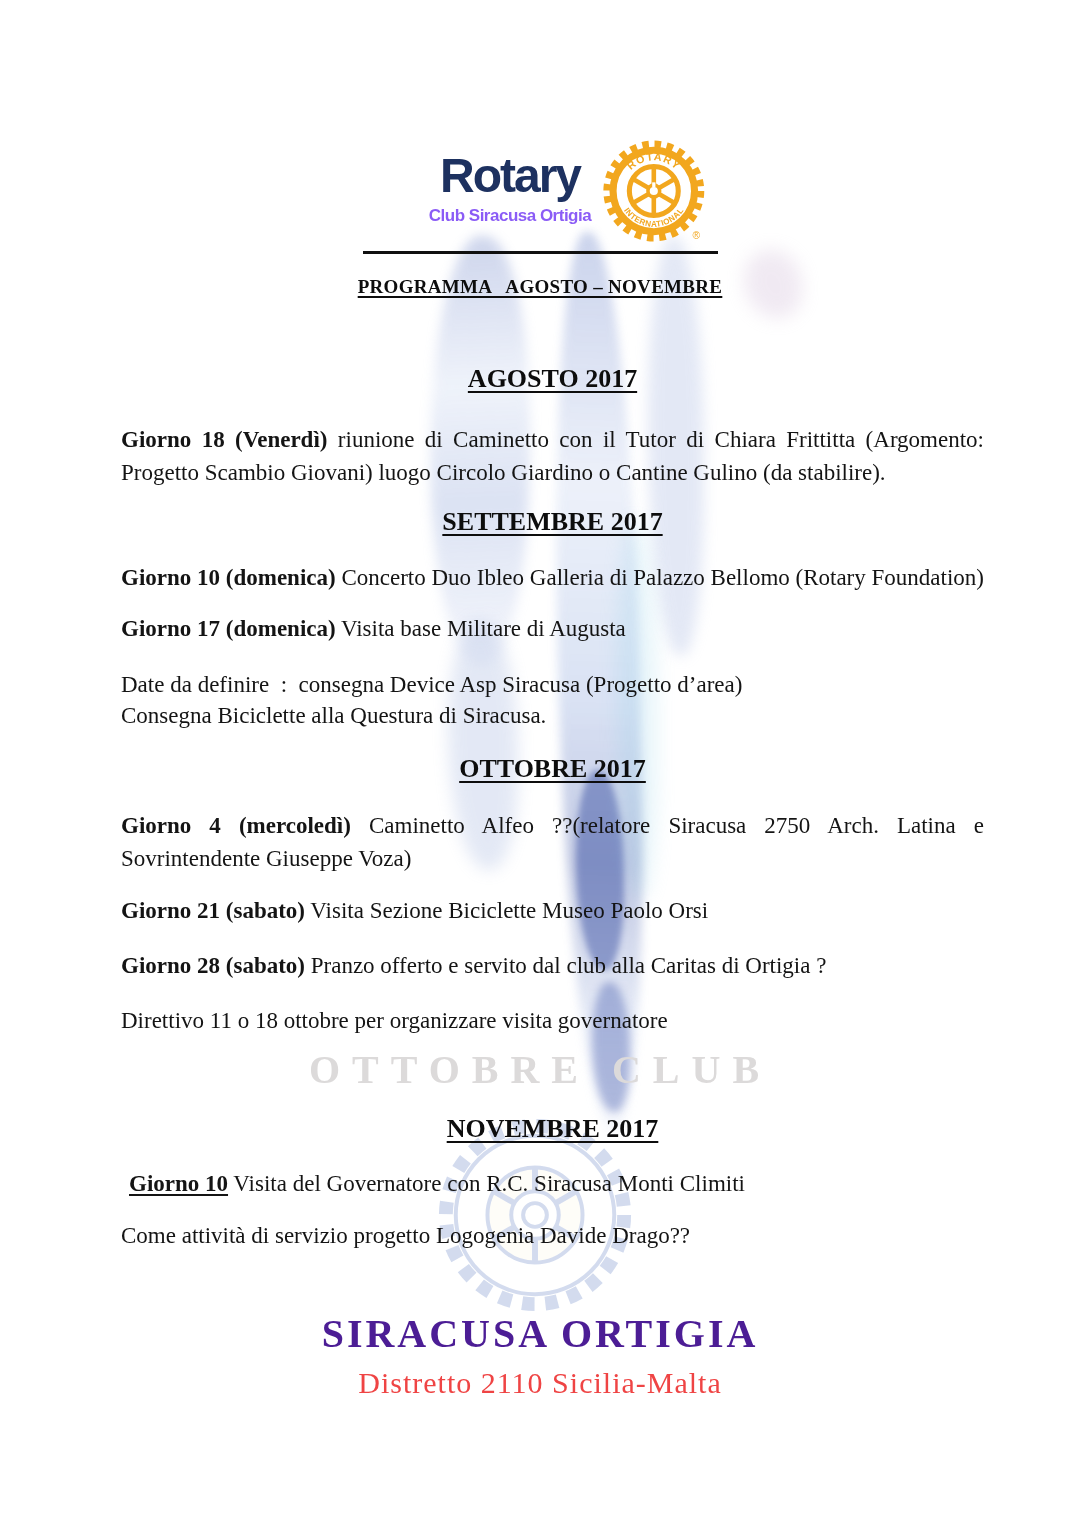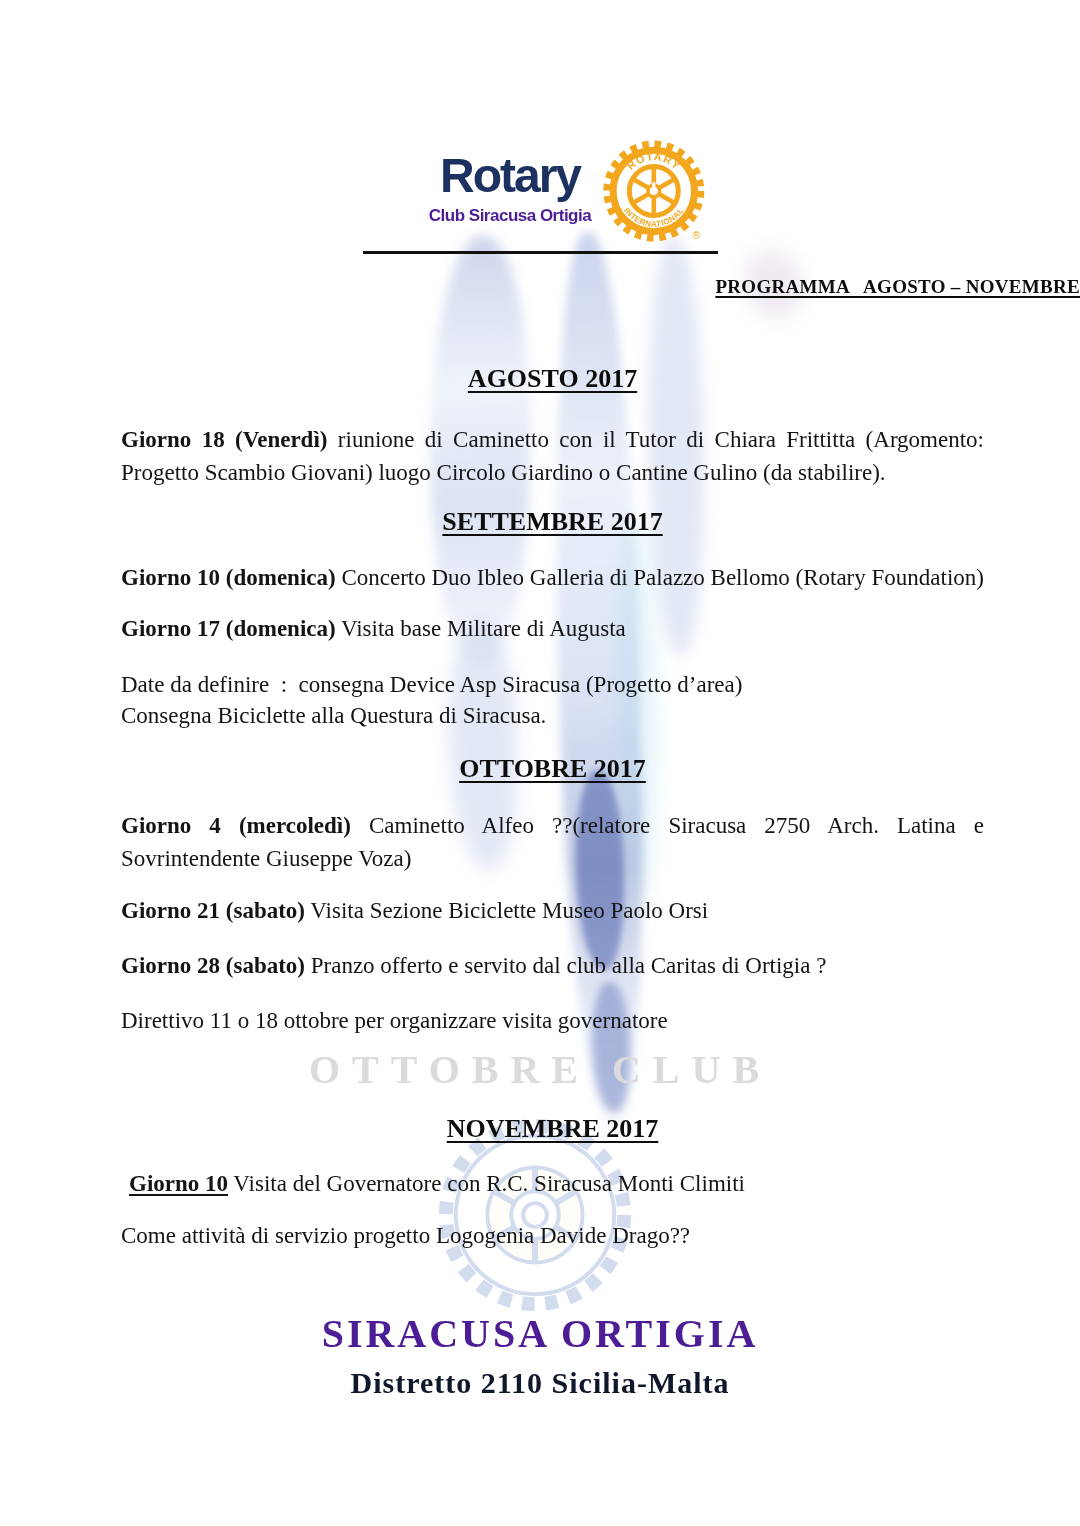--- a/index.html
+++ b/index.html
@@ -20,33 +20,33 @@
   .b2d{left:576px;top:770px;width:48px;height:200px;filter:blur(3px);opacity:.45;background:#2f479e;}
   .b2e{left:592px;top:982px;width:38px;height:130px;filter:blur(4px);opacity:.38;background:#3d55ab;}
   .b3{left:648px;top:236px;width:56px;height:420px;filter:blur(7px);opacity:.38;background:#b7c4e6;}
   .b4{left:744px;top:250px;width:58px;height:68px;filter:blur(9px);opacity:.30;background:#cfb9d6;}
   .b5{left:616px;top:520px;width:42px;height:380px;filter:blur(9px);opacity:.20;background:#8fd0e8;}
 
   .wm-wheel{position:absolute;left:432px;top:1112px;opacity:.65;}
   .wm-text{position:absolute;left:0;right:0;text-align:center;font-weight:bold;white-space:pre;}
   .wm-rotaryclub{top:1046px;font-size:40px;letter-spacing:12px;color:#dcdada;}
   .wm-siracusa{top:1310px;font-size:40px;letter-spacing:3px;color:#4c1d95;}
-  .wm-distretto{top:1366px;font-size:30px;letter-spacing:1px;color:#0f172a;font-weight:bold;}
+  .wm-distretto{top:1366px;font-size:30px;letter-spacing:1px;color:#ef4444;font-weight:normal;}
 
   
   .logo-wrap{position:absolute;top:150px;left:50%;transform:translateX(calc(-50% + 28px));
              display:flex;align-items:flex-start;z-index:1;}
   .logo-text{text-align:center;font-family:"Liberation Sans", sans-serif;}
   .logo-word{font-size:48px;font-weight:bold;letter-spacing:-2px;line-height:1.08;color:#1d3160;}
-  .logo-club{font-size:17px;font-weight:bold;letter-spacing:-.5px;margin-top:4px;color:#4c1d95;}
+  .logo-club{font-size:17px;font-weight:bold;letter-spacing:-.5px;margin-top:4px;color:#8b5cf6;}
   .wheel{margin-left:10px;margin-top:-12px;}
 
   .rule{position:absolute;left:363px;top:251px;width:355px;height:3px;background:#101010;z-index:1;}
 
-  .program-title{position:absolute;top:276px;left:0;right:0;text-align:right;z-index:1;
+  .program-title{position:absolute;top:276px;left:0;right:0;text-align:center;z-index:1;
       font-size:19px;font-weight:bold;letter-spacing:.3px;white-space:pre;
       text-decoration:underline;text-decoration-thickness:2px;text-underline-offset:3px;color:#0d0d0d;}
 
   
   .content{position:absolute;left:105px;top:358px;width:895px;z-index:1;font-size:23px;line-height:33px;}
   h2{font-size:26px;line-height:30px;font-weight:bold;text-align:center;margin:0;color:#0d0d0d;
      text-decoration:underline;text-decoration-thickness:2px;text-underline-offset:4px;}
   .entry{margin:16px;}
   .justify{text-align:justify;}
   .pre{white-space:pre-wrap;}

